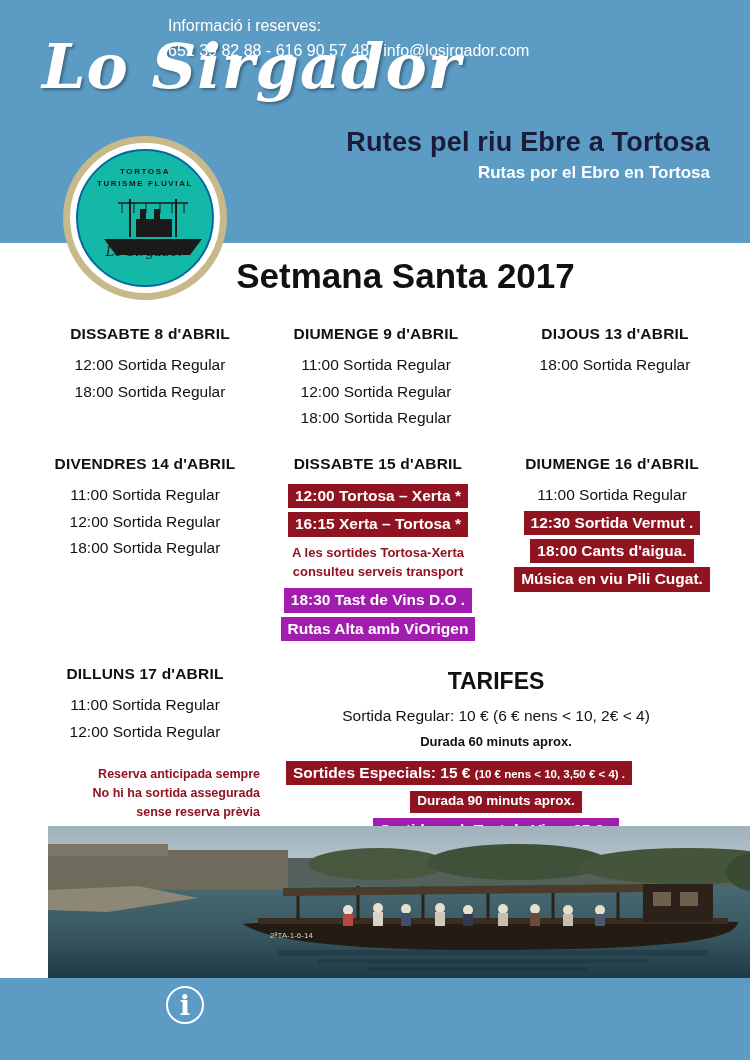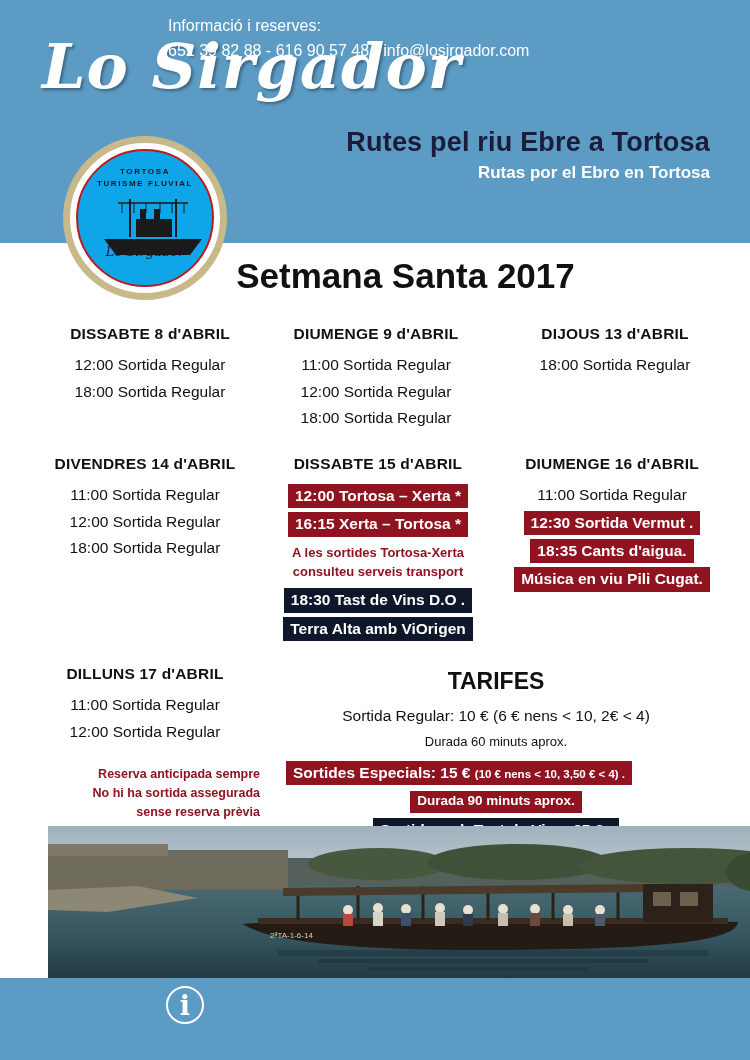--- a/index.html
+++ b/index.html
@@ -73,22 +73,22 @@
     background: #ffffff;
     border: 7px solid #c8b98a;
     box-sizing: border-box;
     z-index: 10;
     overflow: hidden;
   }
   .logo-inner {
     position: absolute;
     left: 6px; top: 6px; right: 6px; bottom: 6px;
     border-radius: 50%;
-    background: #0ea5e9;
-    border: 2px solid #b91c1c;
+    background: #14b8a6;
+    border: 2px solid #0369a1;
     box-sizing: border-box;
   }
   .logo-top-text {
     position: absolute;
     top: 16px;
     width: 100%;
     text-align: center;
     font-size: 8px;
     font-weight: bold;
     letter-spacing: 1.6px;
@@ -160,21 +160,21 @@
     display: inline-block;
     padding: 2px 7px 3px 7px;
     color: #ffffff;
     font-weight: bold;
     font-size: 15.5px;
     line-height: 1.25;
     margin: 2px 0;
     white-space: nowrap;
   }
   .hl.maroon { background: #8f1420; }
-  .hl.navy { background: #0f172a; }
+  .hl.navy { background: #a21caf; }
   .hl small { font-size: 11.5px; font-weight: bold; }
 
   .note-red {
     color: #8f1420;
     font-size: 13px;
     font-weight: bold;
     text-align: center;
     line-height: 1.45;
   }
 
@@ -190,20 +190,21 @@
   .tar-line {
     font-size: 15.5px;
     color: #111;
     text-align: center;
     white-space: nowrap;
   }
   .tar-sub {
     font-size: 13px;
     color: #111;
     text-align: center;
+    font-weight: bold;
   }
 
   .reserva {
     position: absolute;
     left: 30px;
     top: 765px;
     width: 230px;
     text-align: right;
     color: #8f1420;
     font-size: 12.5px;
@@ -326,32 +327,32 @@
     </div>
     <div style="text-align:center;">
       <span class="hl maroon">16:15 Xerta – Tortosa   *</span>
     </div>
     <div class="note-red" style="margin-top:5px;">A les sortides Tortosa-Xerta</div>
     <div class="note-red" style="margin-bottom:5px;">consulteu serveis transport</div>
     <div style="text-align:center;">
       <span class="hl navy">18:30 Tast de Vins D.O .</span>
     </div>
     <div style="text-align:center;">
-      <span class="hl navy">Terra Alta amb ViOrigen</span>
+      <span class="hl navy">Rutas Alta amb ViOrigen</span>
     </div>
   </div>
 
   <div class="col" style="left:492px; top:130px;">
     <div class="day-head">DIUMENGE 16 d'ABRIL</div>
     <div class="entry">11:00 Sortida Regular</div>
     <div style="text-align:center;">
       <span class="hl maroon">12:30 Sortida Vermut .</span>
     </div>
     <div style="text-align:center;">
-      <span class="hl maroon">18:35 Cants d'aigua.</span>
+      <span class="hl maroon">18:00 Cants d'aigua.</span>
     </div>
     <div style="text-align:center;">
       <span class="hl maroon">Música en viu Pili Cugat.</span>
     </div>
   </div>
 
   <div class="col" style="left:25px; top:340px;">
     <div class="day-head">DILLUNS 17 d'ABRIL</div>
     <div class="entry">11:00 Sortida Regular</div>
     <div class="entry">12:00 Sortida Regular</div>

